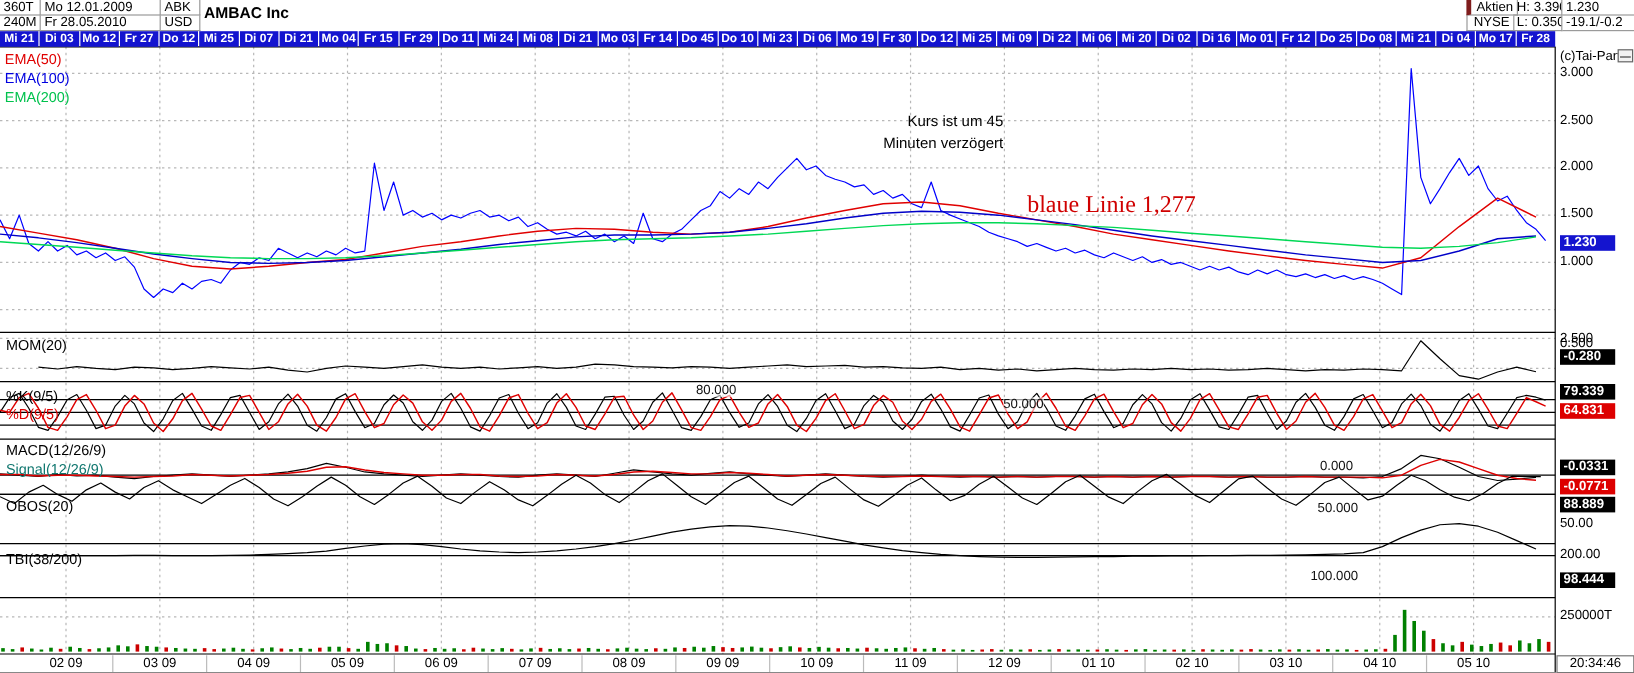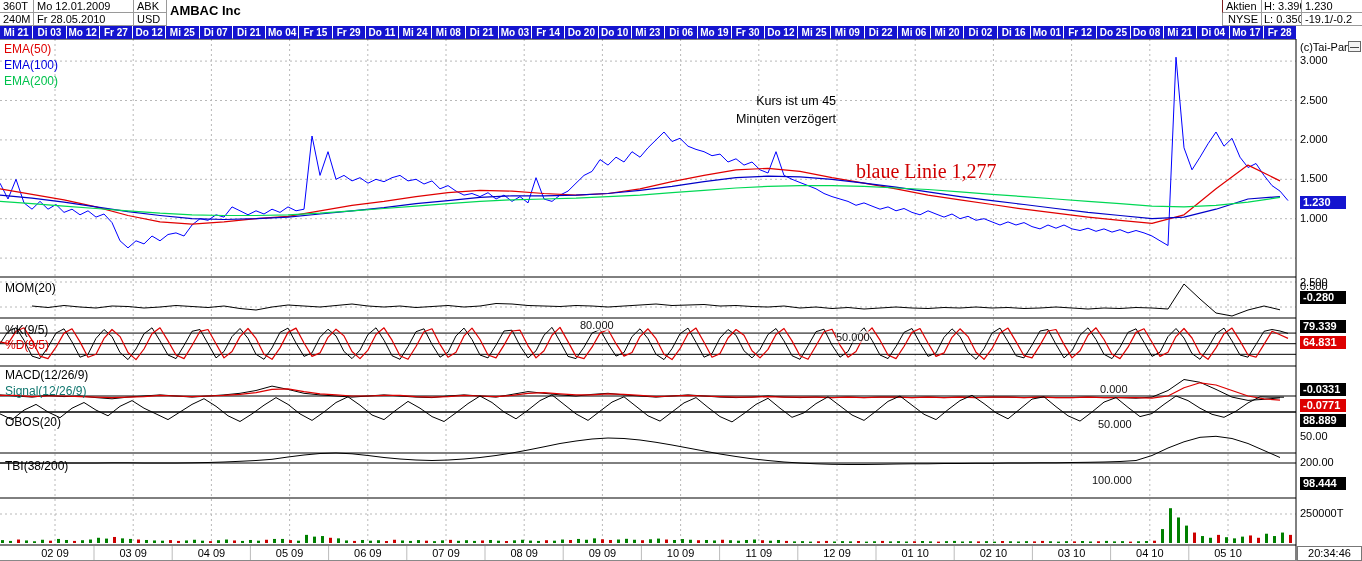--- a/index.html
+++ b/index.html
@@ -267,21 +267,21 @@
     </svg>
 
   <div class="abs hdr hdr-cell" style="left:0;top:0;width:27px;height:12px;">360T</div>
   <div class="abs hdr hdr-cell" style="left:34px;top:0;width:93px;height:12px;">Mo 12.01.2009</div>
   <div class="abs hdr hdr-cell" style="left:134px;top:0;width:26px;height:12px;">ABK</div>
   <div class="abs hdr hdr-cell" style="left:0;top:13px;width:27px;height:12px;">240M</div>
   <div class="abs hdr hdr-cell" style="left:34px;top:13px;width:93px;height:12px;">Fr 28.05.2010</div>
   <div class="abs hdr hdr-cell" style="left:134px;top:13px;width:26px;height:12px;">USD</div>
   <div class="abs title" style="left:170px;top:3px;">AMBAC Inc</div>
 
-  <div class="abs hdr hdr-cell" style="left:1222px;top:0;width:32px;height:12px;border-left:1px solid #7f1d1d;">Aktien</div>
+  <div class="abs hdr hdr-cell" style="left:1222px;top:0;width:32px;height:12px;text-align:right;border-left:4px solid #7f1d1d;">Aktien</div>
   <div class="abs hdr hdr-cell" style="left:1261px;top:0;width:34px;height:12px;">H: 3.390</div>
   <div class="abs hdr hdr-cell" style="left:1302px;top:0;width:58px;height:12px;border-right:none;">1.230</div>
   <div class="abs hdr hdr-cell" style="left:1222px;top:13px;width:32px;height:12px;text-align:right;border-left:1px solid #9a9a9a;">NYSE</div>
   <div class="abs hdr hdr-cell" style="left:1261px;top:13px;width:34px;height:12px;">L: 0.350</div>
   <div class="abs hdr hdr-cell" style="left:1302px;top:13px;width:58px;height:12px;border-right:none;">-19.1/-0.2</div>
 
   <div class="abs datebar" id="datebar">
       <div class="datecell">Mi 21</div>
       <div class="datecell">Di 03</div>
       <div class="datecell">Mo 12</div>
@@ -292,21 +292,21 @@
       <div class="datecell">Di 21</div>
       <div class="datecell">Mo 04</div>
       <div class="datecell">Fr 15</div>
       <div class="datecell">Fr 29</div>
       <div class="datecell">Do 11</div>
       <div class="datecell">Mi 24</div>
       <div class="datecell">Mi 08</div>
       <div class="datecell">Di 21</div>
       <div class="datecell">Mo 03</div>
       <div class="datecell">Fr 14</div>
-      <div class="datecell">Do 20</div>
+      <div class="datecell">Do 45</div>
       <div class="datecell">Do 10</div>
       <div class="datecell">Mi 23</div>
       <div class="datecell">Di 06</div>
       <div class="datecell">Mo 19</div>
       <div class="datecell">Fr 30</div>
       <div class="datecell">Do 12</div>
       <div class="datecell">Mi 25</div>
       <div class="datecell">Mi 09</div>
       <div class="datecell">Di 22</div>
       <div class="datecell">Mi 06</div>

